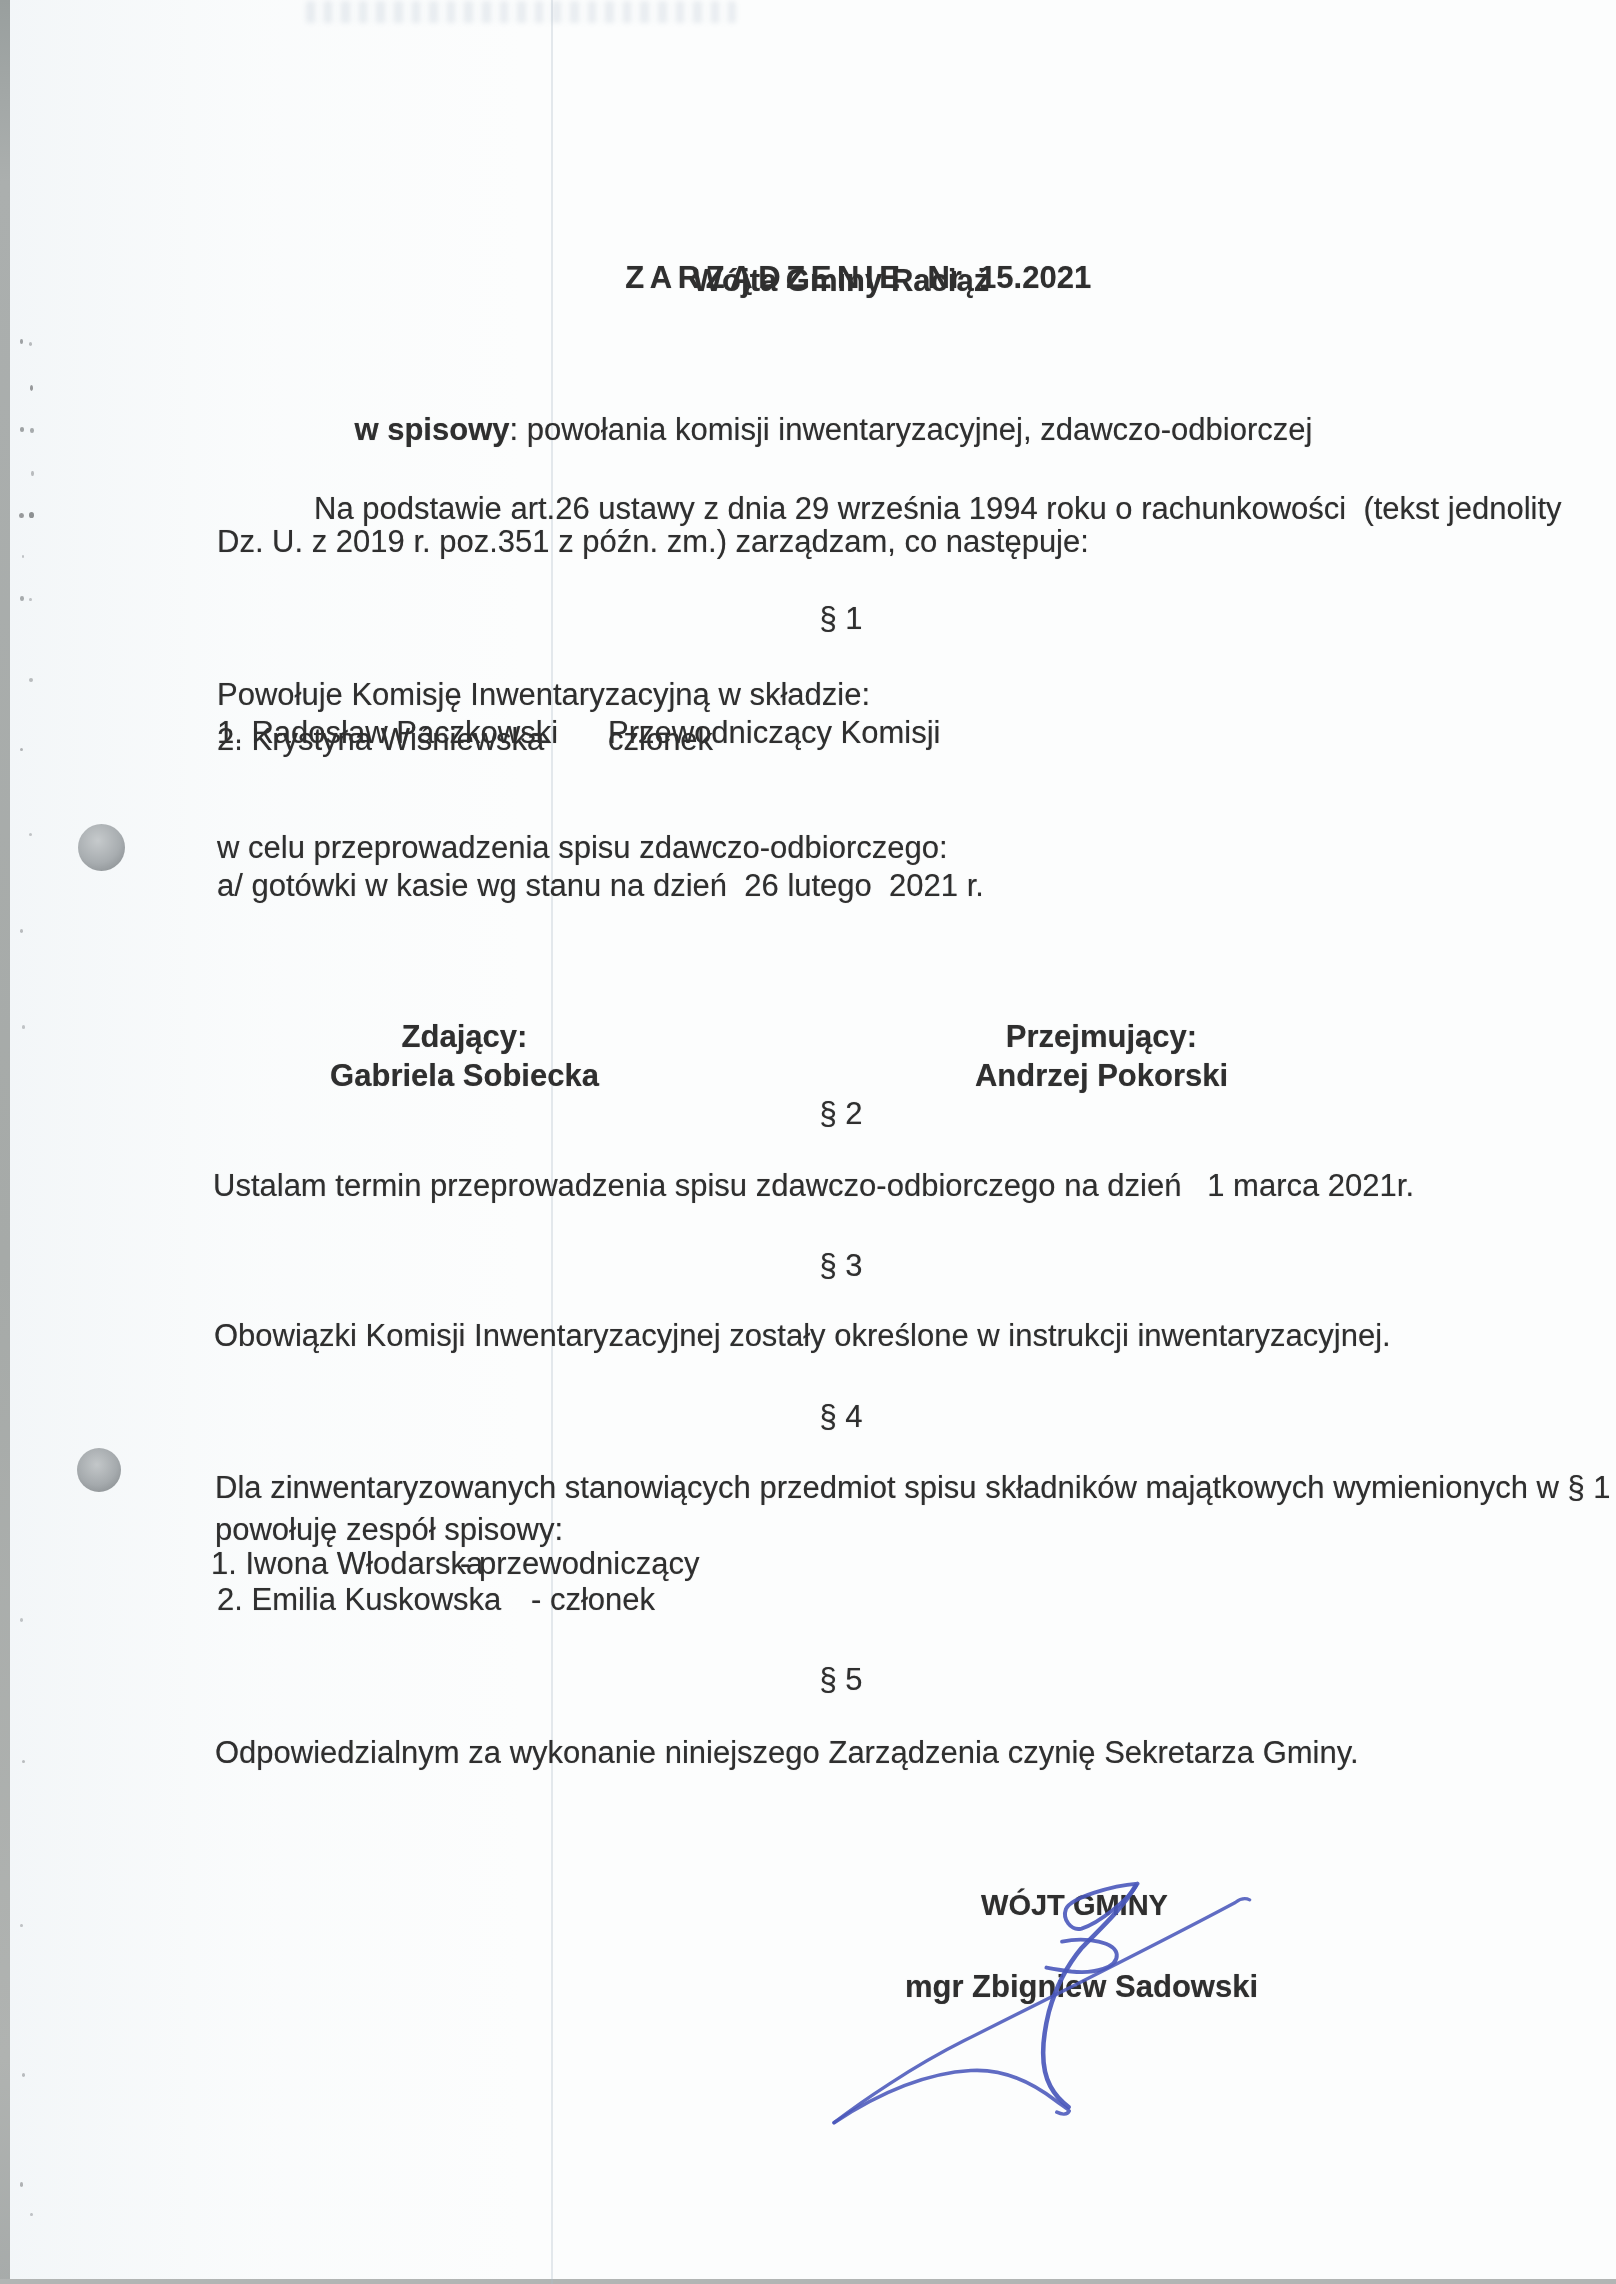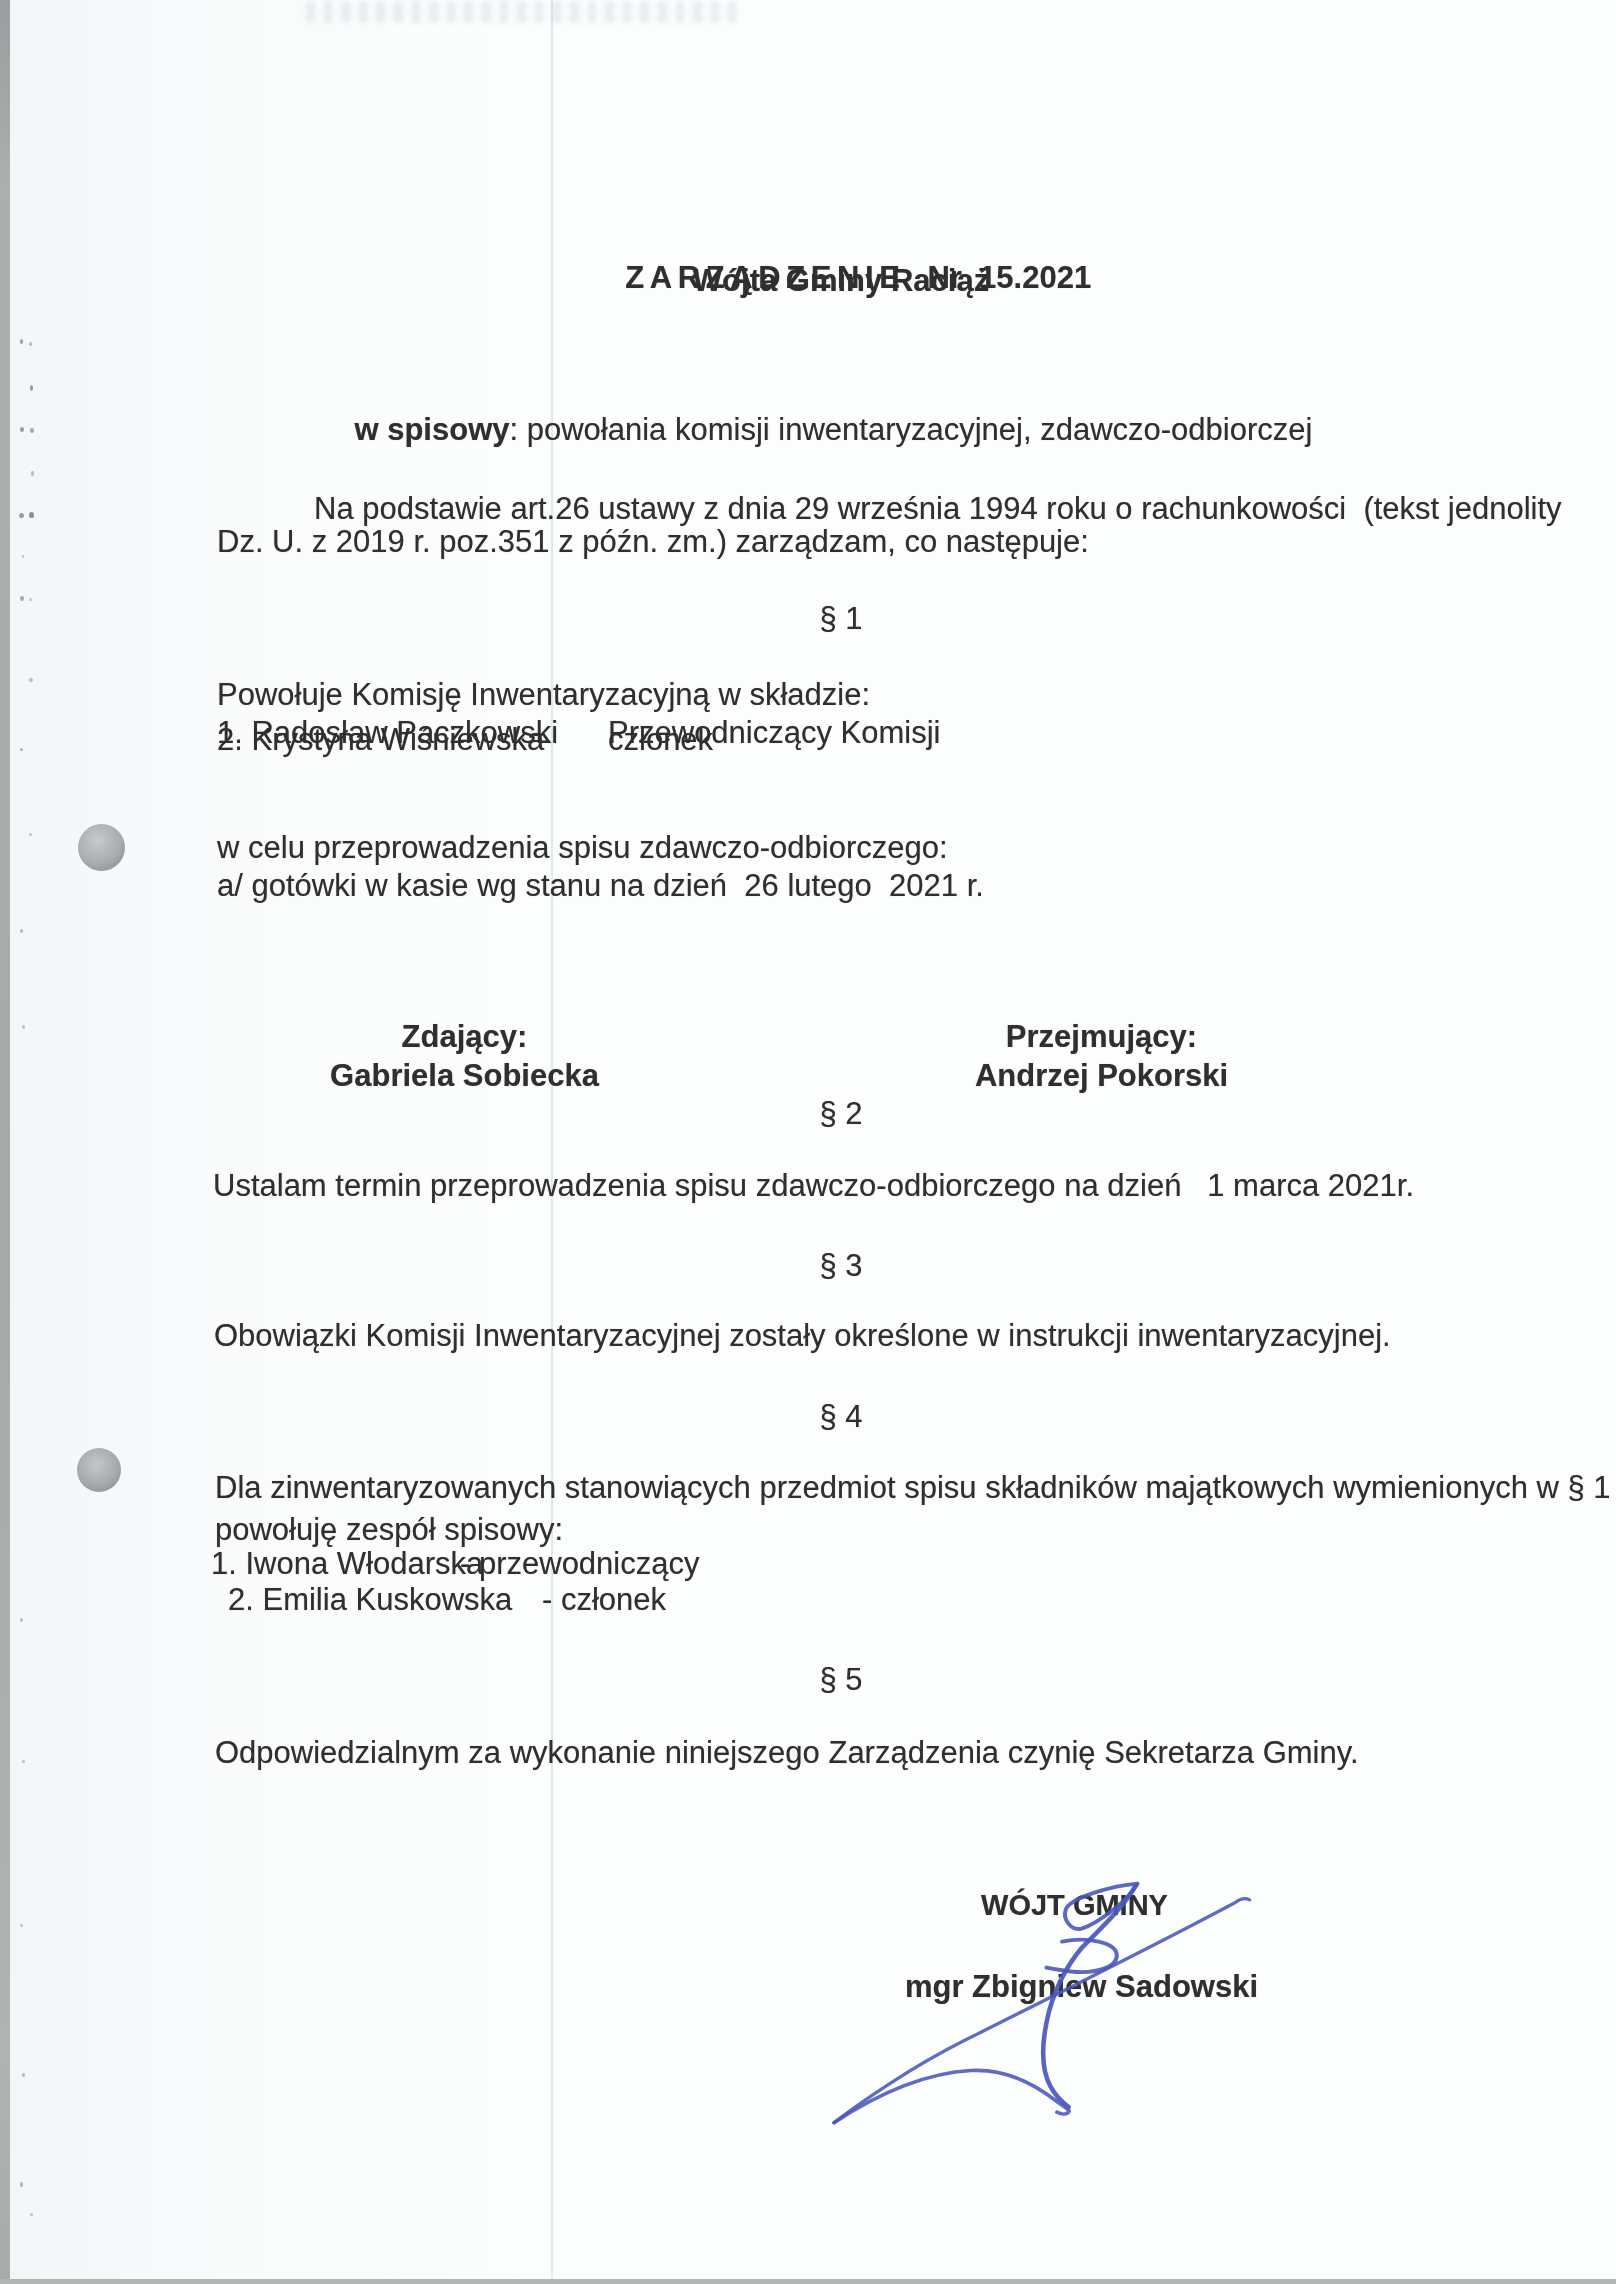--- a/index.html
+++ b/index.html
@@ -119,21 +119,21 @@
   <div class="abs t" style="left:214px;top:1318px">Obowiązki Komisji Inwentaryzacyjnej zostały określone w instrukcji inwentaryzacyjnej.</div>
 
   <div class="abs center-block t" style="top:1399px">§ 4</div>
   <div class="abs t" style="left:215px;top:1470px">Dla zinwentaryzowanych stanowiących przedmiot spisu składników majątkowych wymienionych w § 1</div>
   <div class="abs t" style="left:215px;top:1512px">powołuję zespół spisowy:</div>
 
   <div class="abs" style="left:0;top:1546px;width:1617px;height:37px">
     <span class="abs t" style="left:211px">1. Iwona Włodarska</span>
     <span class="abs t" style="left:460px">- przewodniczący</span>
   </div>
-  <div class="abs" style="left:11px;top:1582px;width:1292px;height:37px">
+  <div class="abs" style="left:0;top:1582px;width:1292px;height:37px">
     <span class="abs t" style="left:217px">2. Emilia Kuskowska</span>
     <span class="abs t" style="left:531px">- członek</span>
   </div>
 
   <div class="abs center-block t" style="top:1662px">§ 5</div>
   <div class="abs t" style="left:215px;top:1735px">Odpowiedzialnym za wykonanie niniejszego Zarządzenia czynię Sekretarza Gminy.</div>
 
   <div class="abs sig-col t b" style="left:879px;top:1889px;font-size:29px">WÓJT GMINY</div>
   <div class="abs sig-col t b" style="left:886px;top:1969px;font-size:31px">mgr Zbigniew Sadowski</div>
 

